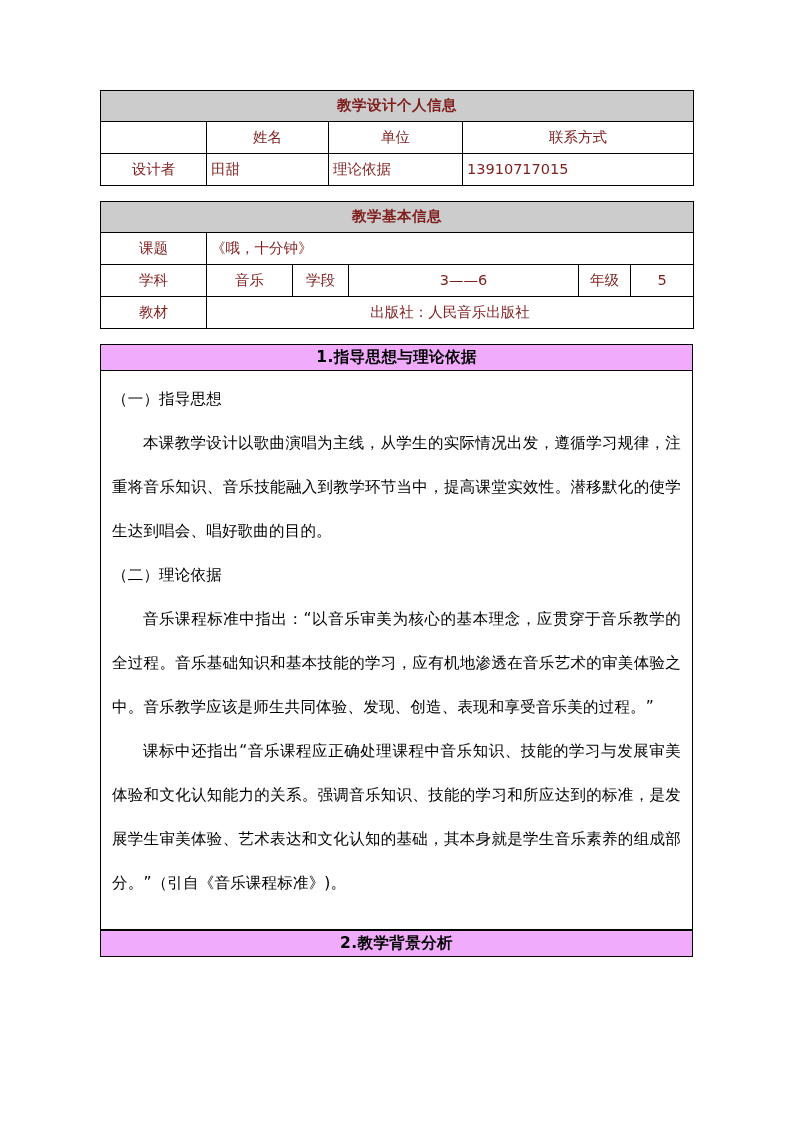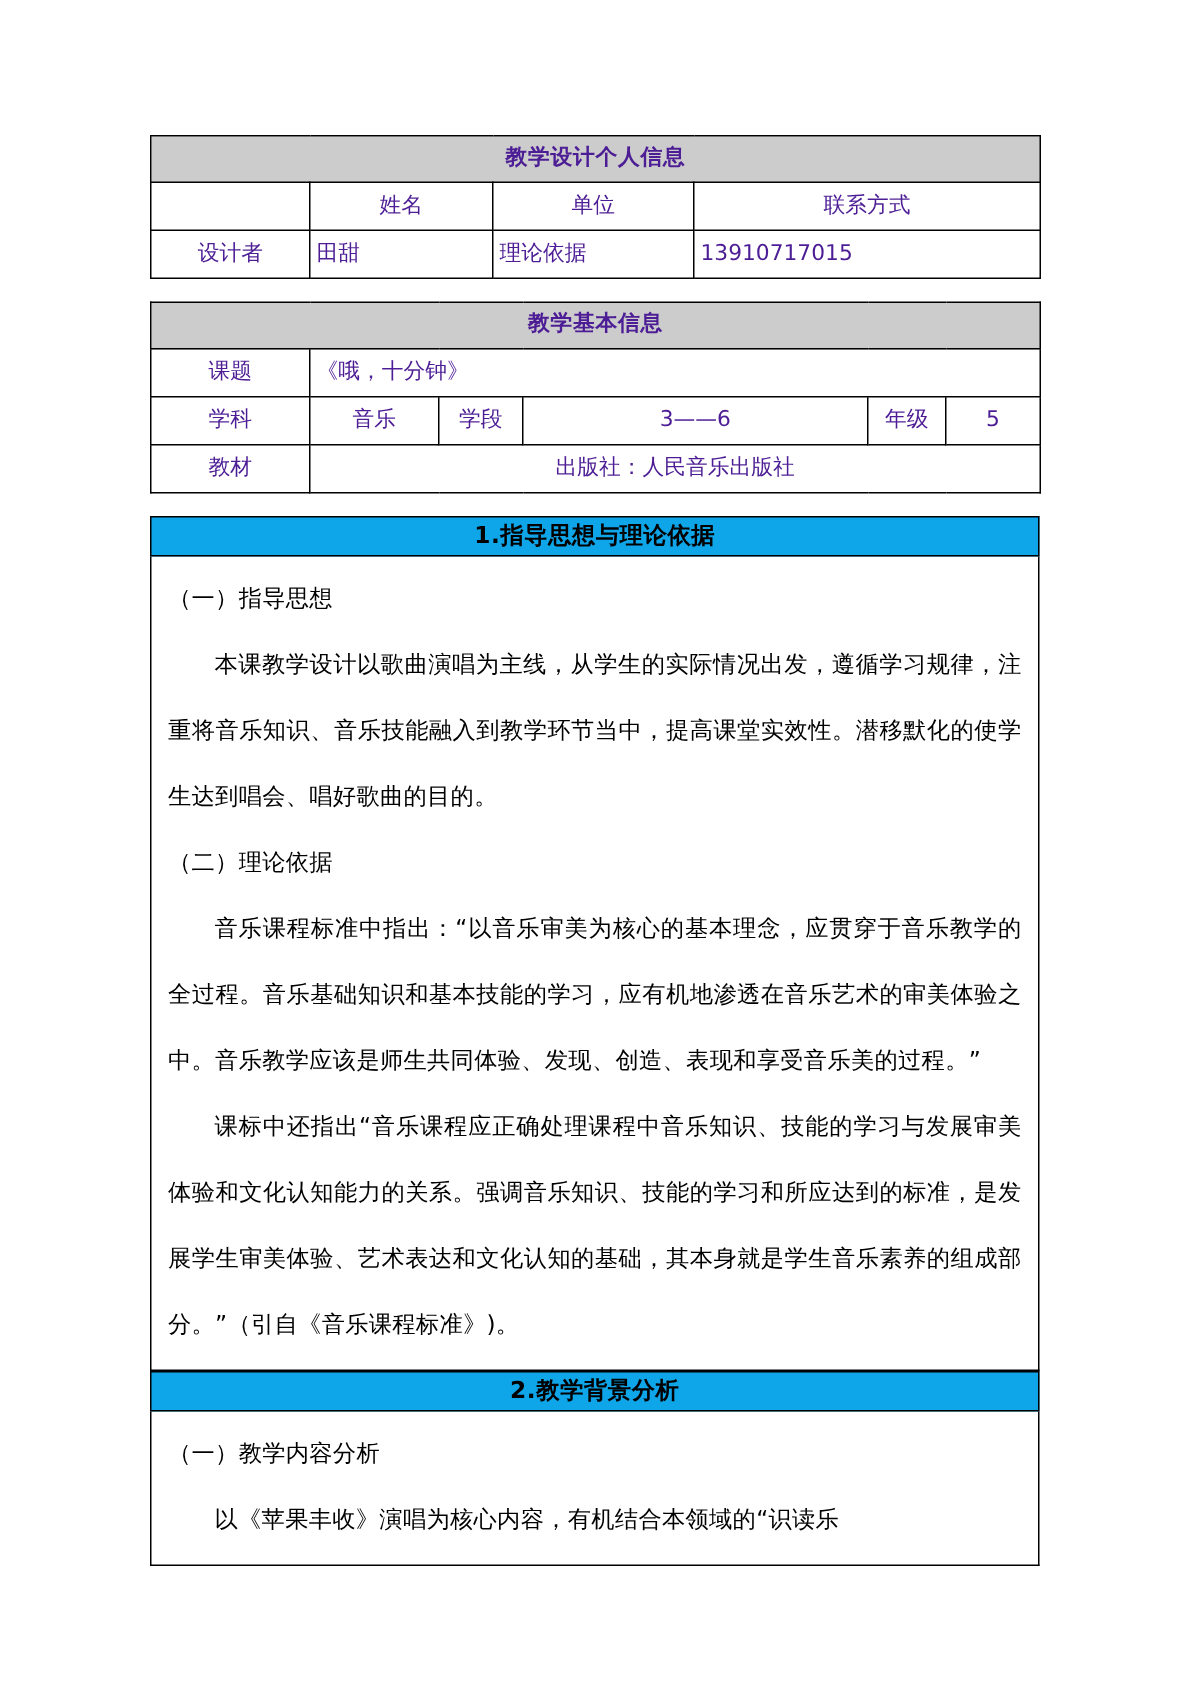--- a/index.html
+++ b/index.html
@@ -27,21 +27,21 @@
     border-collapse: collapse;
     table-layout: fixed;
     margin: 0;
   }
   table.doc-table td {
     border: 1px solid #000000;
     padding: 2px 4px;
     vertical-align: middle;
     font-size: 14.5px;
     line-height: 1.45;
-    color: #4c1d95;
+    color: #7f1d1d;
   }
 
   
   .banner {
     background: #cccccc;
     text-align: center;
     font-weight: bold;
     font-size: 15.5px;
     letter-spacing: 0.5px;
     height: 26px;
@@ -65,26 +65,26 @@
   }
 
   .gap-sm { height: 15px; }
 
   
   .body-block {
     width: 593px;
     border: 1px solid #000000;
     border-top: none;
     box-sizing: border-box;
-    padding: 6px 11px 8px 11px;
+    padding: 6px 11px 24px 11px;
   }
   .section-banner {
     width: 593px;
     box-sizing: border-box;
-    background: #0ea5e9;
+    background: #f0abfc;
     border: 1px solid #000000;
     text-align: center;
     font-weight: bold;
     font-size: 15.5px;
     line-height: 25px;
     height: 27px;
     letter-spacing: 0.4px;
   }
   p.para {
     margin: 0;
@@ -169,18 +169,14 @@
   <div class="section-banner">1.指导思想与理论依据</div>
   <div class="body-block">
     <p class="para">（一）指导思想</p>
     <p class="para indent">本课教学设计以歌曲演唱为主线，从学生的实际情况出发，遵循学习规律，注重将音乐知识、音乐技能融入到教学环节当中，提高课堂实效性。潜移默化的使学生达到唱会、唱好歌曲的目的。</p>
     <p class="para">（二）理论依据</p>
     <p class="para indent">音乐课程标准中指出：“以音乐审美为核心的基本理念，应贯穿于音乐教学的全过程。音乐基础知识和基本技能的学习，应有机地渗透在音乐艺术的审美体验之中。音乐教学应该是师生共同体验、发现、创造、表现和享受音乐美的过程。”</p>
     <p class="para indent">课标中还指出“音乐课程应正确处理课程中音乐知识、技能的学习与发展审美体验和文化认知能力的关系。强调音乐知识、技能的学习和所应达到的标准，是发展学生审美体验、艺术表达和文化认知的基础，其本身就是学生音乐素养的组成部分。”（引自《音乐课程标准》)。</p>
   </div>
 
   <div class="section-banner">2.教学背景分析</div>
-  <div class="body-block">
-    <p class="para">（一）教学内容分析</p>
-    <p class="para indent">以《苹果丰收》演唱为核心内容，有机结合本领域的“识读乐</p>
-  </div>
 
 </div>
 
 </body></html>

